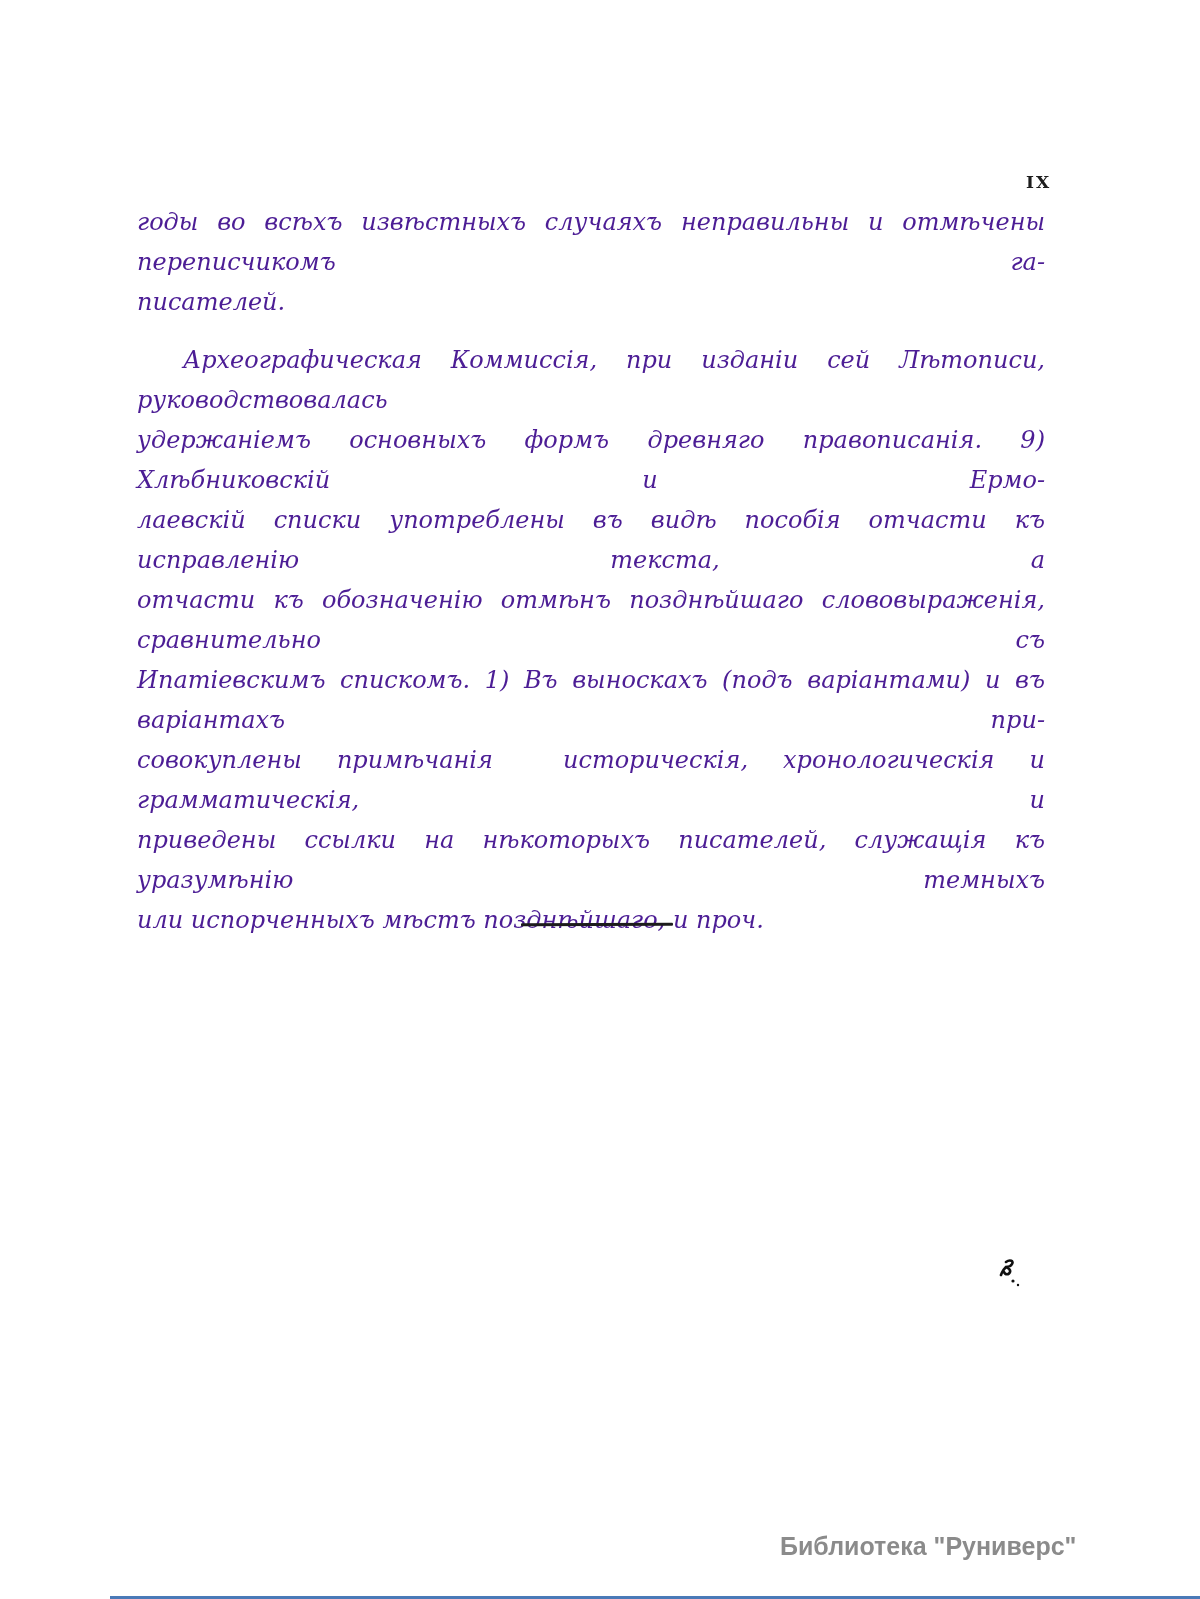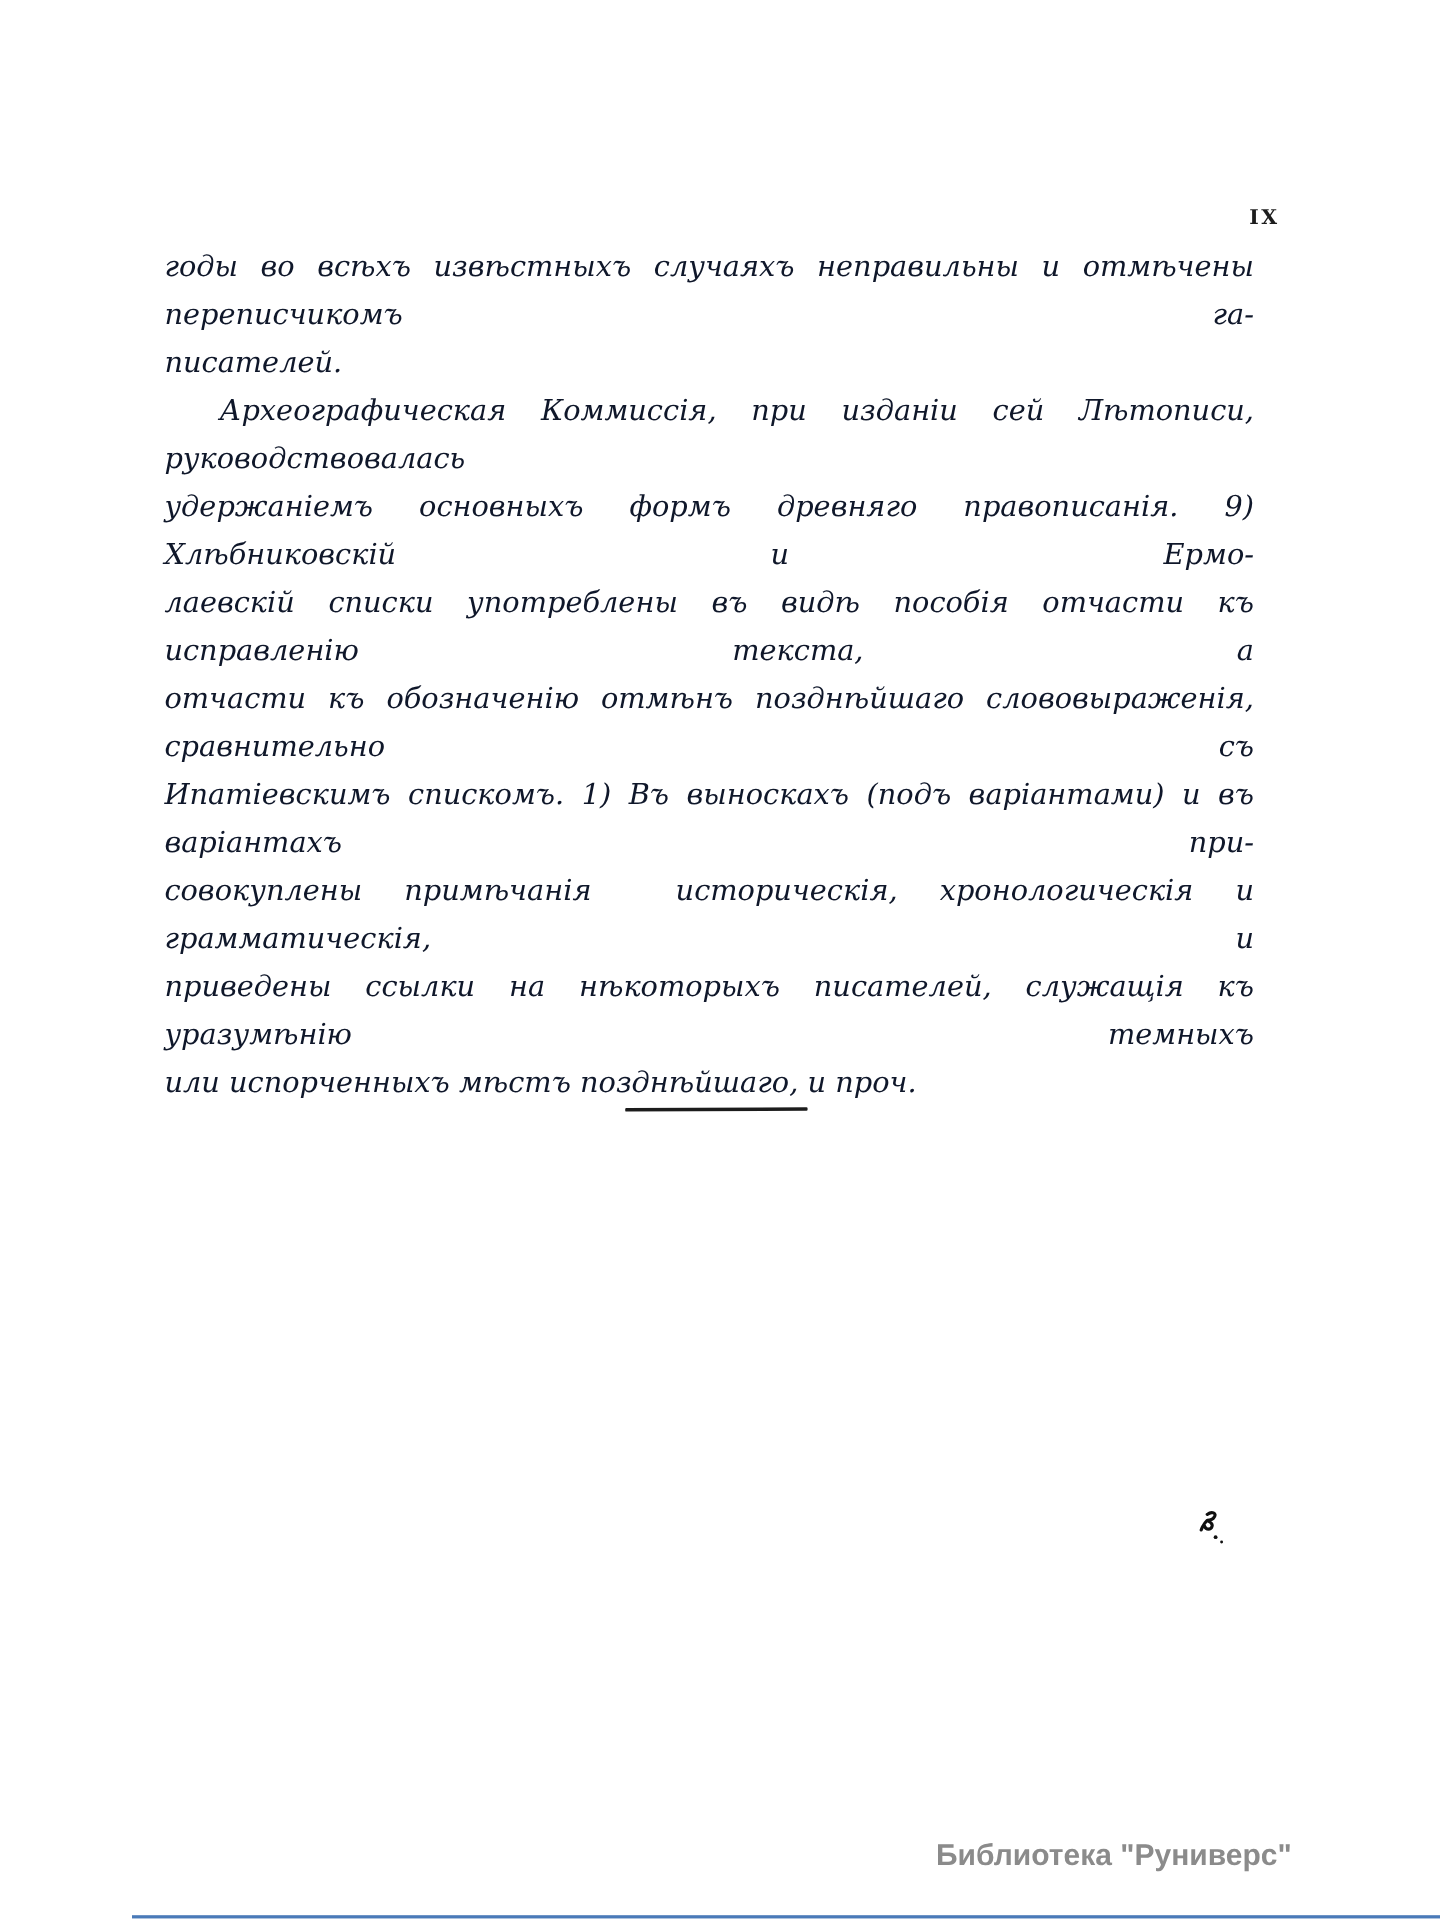--- a/index.html
+++ b/index.html
@@ -12,36 +12,35 @@
     font-family: "DejaVu Serif", serif;
   }
   .page-number {
     position: absolute;
     left: 1026px;
     top: 172px;
     font-size: 17px;
     font-weight: bold;
     letter-spacing: 2px;
     color: #1d1d1d;
-    margin-left: 15px;
   }
   .para {
     position: absolute;
     left: 137px;
     width: 908px;
     font-size: 24px;
     font-style: italic;
     line-height: 40px;
-    color: #0f172a;
+    color: #4c1d95;
   }
   .para1 { top: 202px; }
   .para2 { top: 322px; }
   .tline { text-align: left; }
   .tline.just { text-align: justify; text-align-last: justify; }
-  .tline.indent { text-indent: 46px; }
+  .tline.indent { text-indent: 46px; margin-top: 18px; }
   .divider {
     position: absolute;
     left: 521px;
     top: 923px;
     width: 152px;
     height: 3px;
     background: #1c1c1c;
     border-radius: 1px;
     transform: rotate(-0.25deg);
   }

